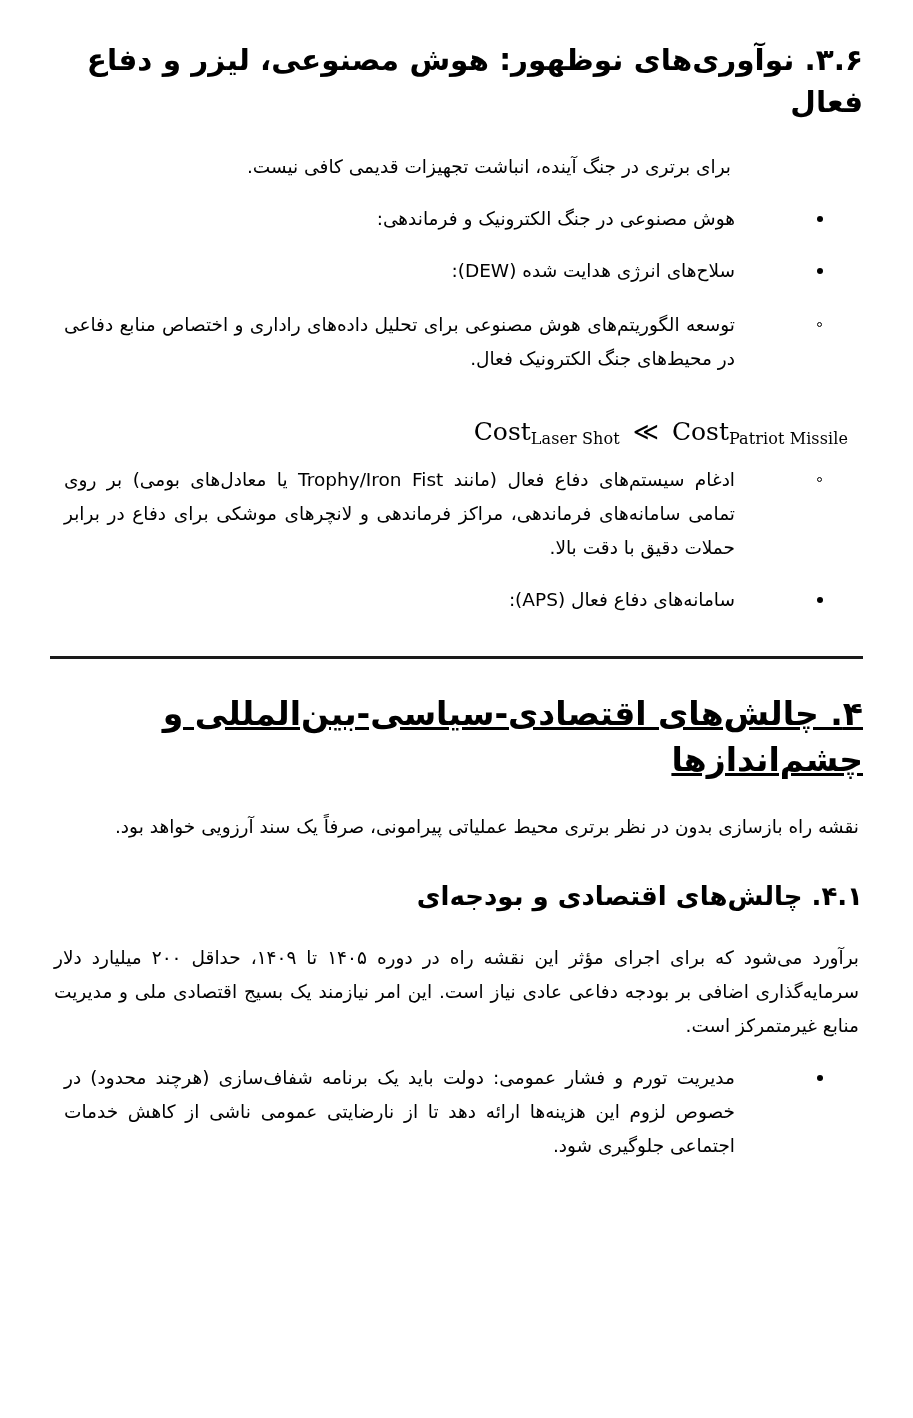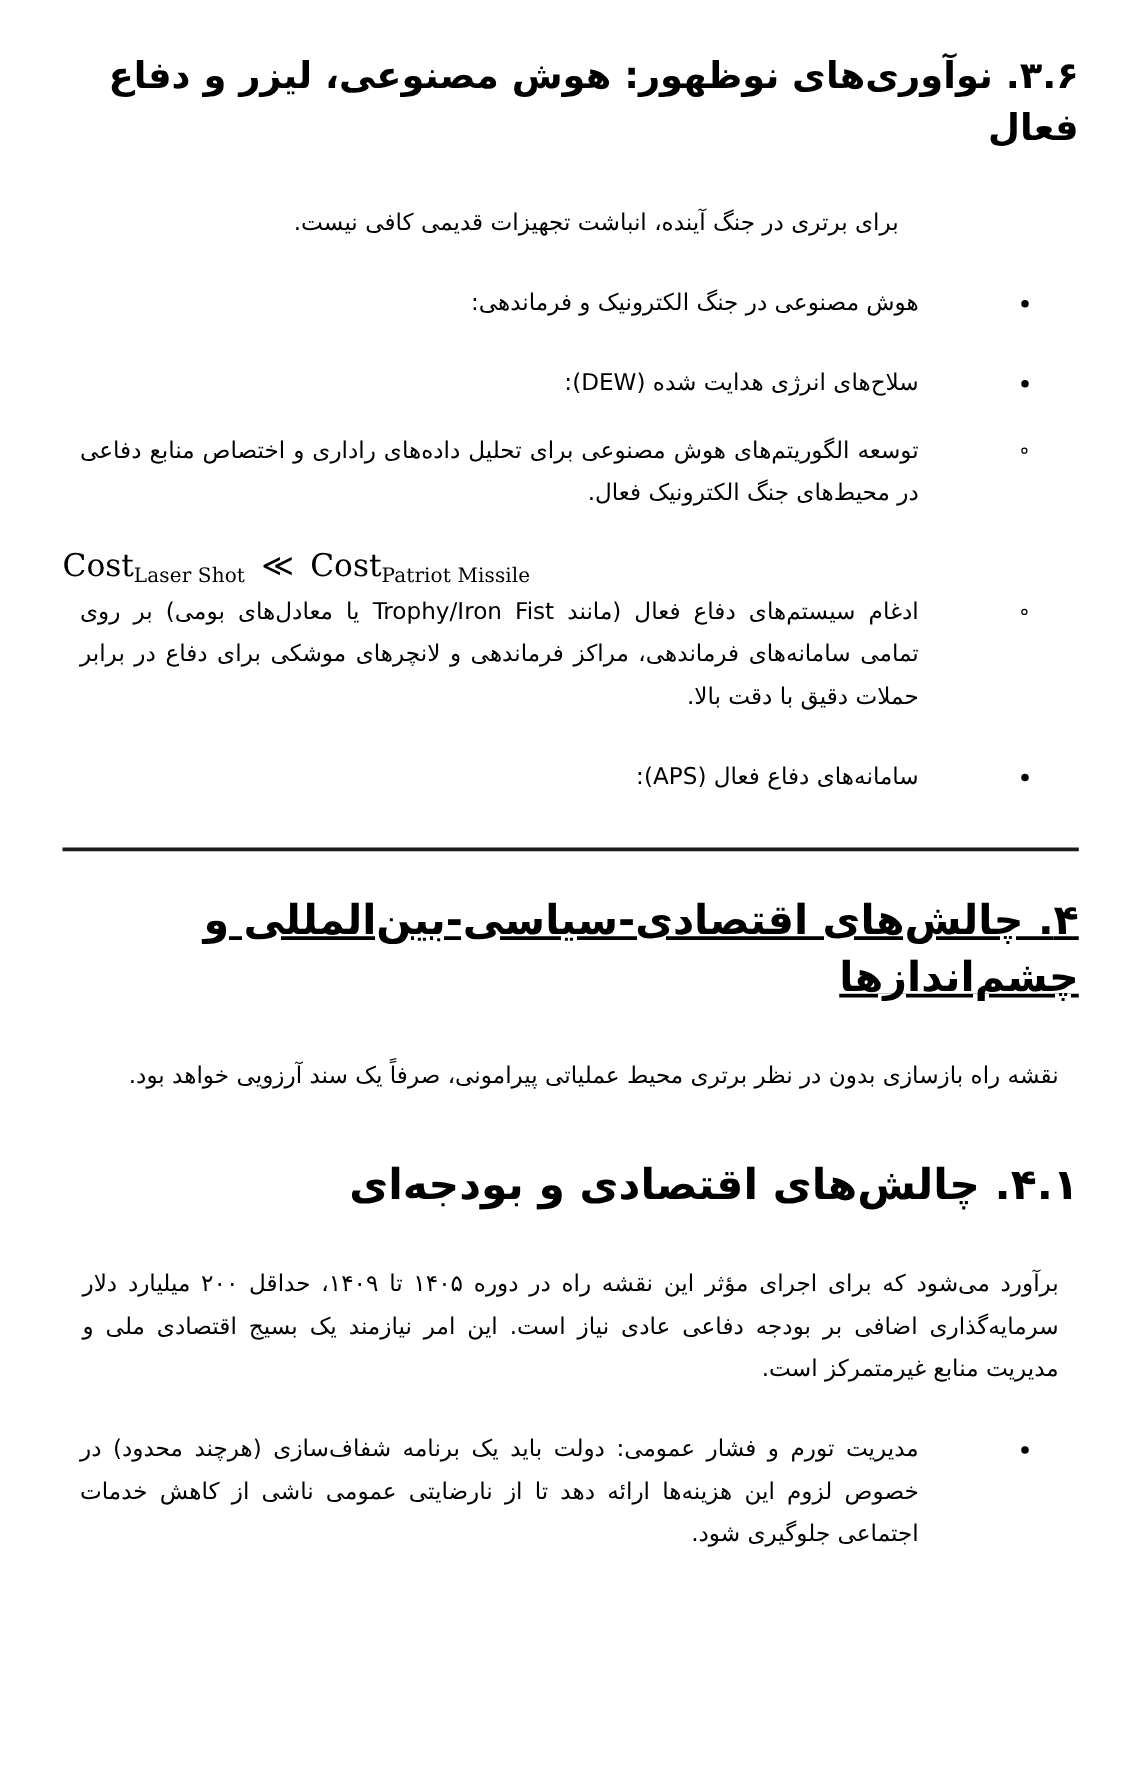--- a/index.html
+++ b/index.html
@@ -36,32 +36,32 @@
   }
   .h1 {
     font-size: 33px;
     font-weight: 700;
     line-height: 1.42;
     margin: 0;
     padding: 32px 0 0 0;
     text-decoration: underline;
   }
   .h3 {
-    font-size: 34px;
+    font-size: 26px;
     font-weight: 700;
     line-height: 1.42;
     margin: 0;
     padding: 30px 0 0 0;
   }
 
   
   .para {
     font-size: 18.5px;
     line-height: 1.84;
-    margin: 16px;
+    margin: 4px;
     padding: 22px 0 0 0;
     text-align: justify;
     text-justify: inter-word;
   }
   .para.indent {
     padding-right: 128px;
     padding-left: 14px;
   }
   .para.full {
     padding-right: 0;
@@ -78,21 +78,21 @@
     position: relative;
     font-size: 18.5px;
     line-height: 1.84;
     text-align: justify;
     text-justify: inter-word;
   }
   
   .li.lvl1 {
     padding-right: 128px;
     padding-left: 14px;
-    margin-top: 30px;
+    margin-top: 18px;
   }
   .li.lvl1::before {
     content: "";
     position: absolute;
     right: 40px;
     top: 14px;
     width: 6px;
     height: 6px;
     border-radius: 50%;
     background: #000;
@@ -115,25 +115,25 @@
     background: transparent;
     box-sizing: border-box;
   }
   .li.tight {
     margin-top: 4px;
   }
 
   
   .math {
     direction: ltr;
-    text-align: left;
+    text-align: right;
     font-family: "DejaVu Serif", "Liberation Serif", serif;
     font-size: 25px;
     padding: 26px 0 0 0;
-    margin: 0;
+    margin: 15px;
     white-space: nowrap;
     color: #000;
   }
   .math .mvar { font-size: 25px; }
   .math .msub {
     font-size: 16px;
     vertical-align: -0.28em;
     letter-spacing: 0.1px;
   }
   .math .mrel {

